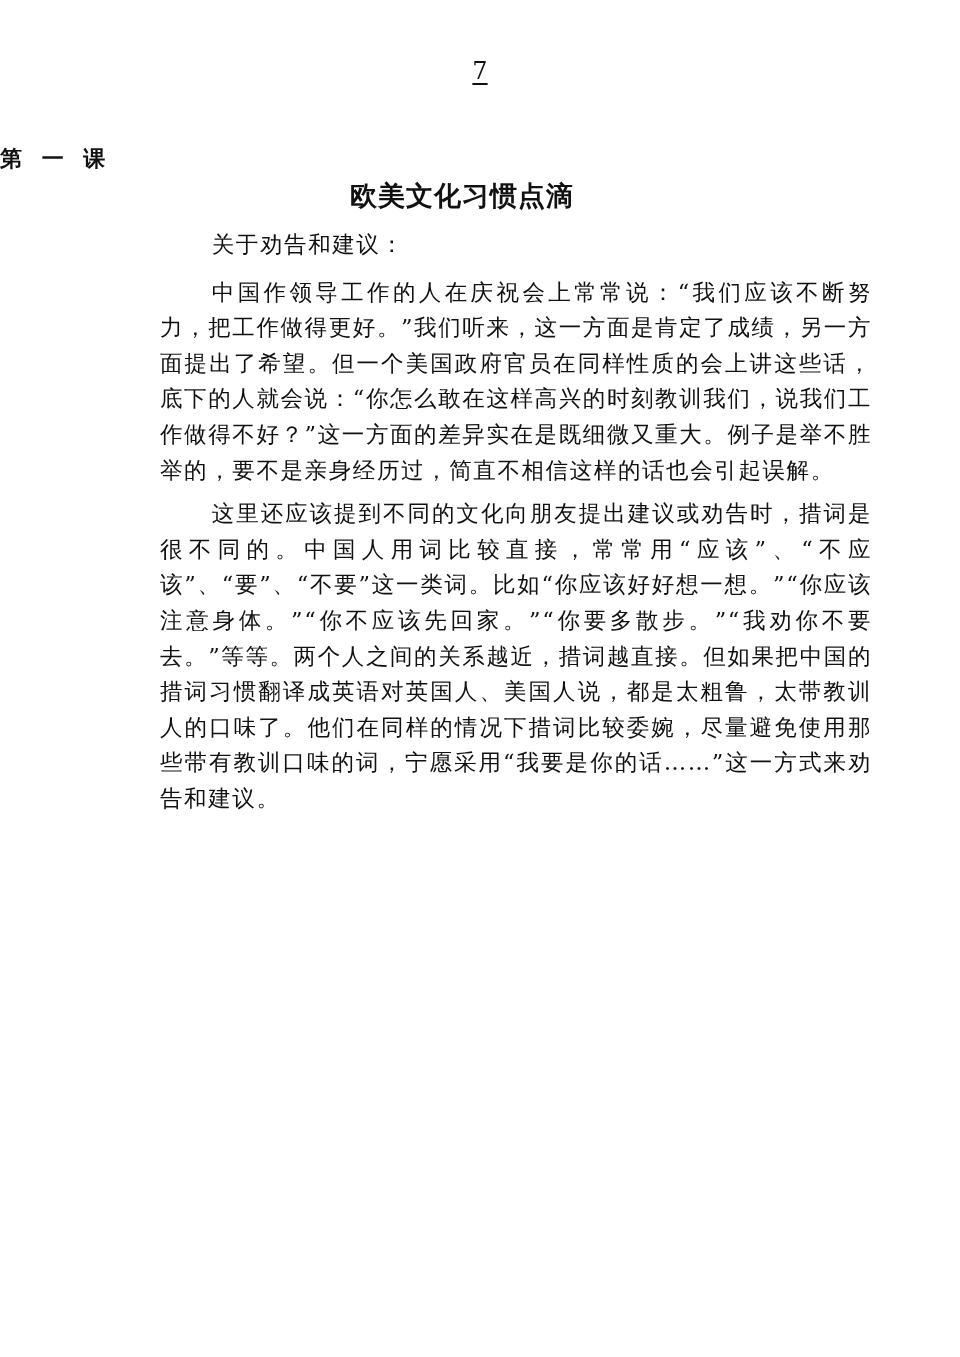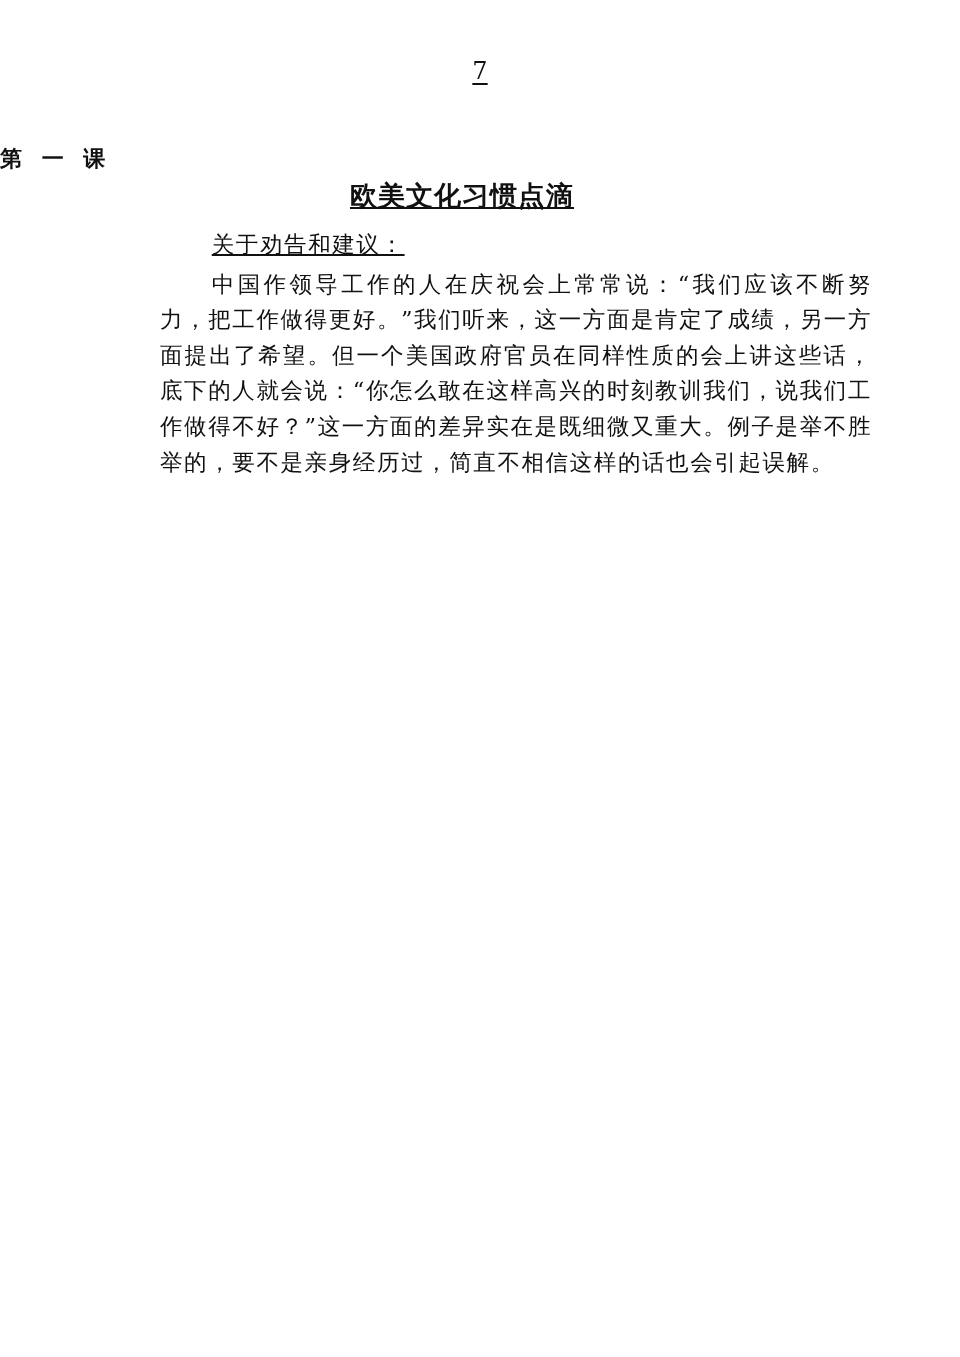--- a/index.html
+++ b/index.html
@@ -42,49 +42,48 @@
     .lesson-title {
       position: absolute;
       top: 178px;
       left: 0;
       width: 924px;
       text-align: center;
       font-size: 27px;
       line-height: 36px;
       font-weight: bold;
       letter-spacing: 1px;
-      text-decoration: underline;
     }
     .body-text {
       position: absolute;
       top: 227px;
       left: 160px;
       width: 712px;
       font-size: 22.5px;
       line-height: 35.6px;
       letter-spacing: 1.6px;
       text-align: justify;
       text-justify: inter-character;
     }
     .body-text p {
       margin: 0 0 8px 0;
       text-indent: 2.3em;
     }
     .body-text p.intro {
-      margin-bottom: 4px;
-      text-decoration: underline;
+      margin-bottom: 12px;
     }
   </style>
 </head>
 <body>
 
 <div class="page-number">
   <span>7</span>
 </div>
 
 <div class="lesson-label">第 一 课</div>
 
 <div class="lesson-title">欧美文化习惯点滴</div>
 
 <div class="body-text">
   <p class="intro">关于劝告和建议：</p>
   <p>中国作领导工作的人在庆祝会上常常说：“我们应该不断努力，把工作做得更好。”我们听来，这一方面是肯定了成绩，另一方面提出了希望。但一个美国政府官员在同样性质的会上讲这些话，底下的人就会说：“你怎么敢在这样高兴的时刻教训我们，说我们工作做得不好？”这一方面的差异实在是既细微又重大。例子是举不胜举的，要不是亲身经历过，简直不相信这样的话也会引起误解。</p>
+  <p>这里还应该提到不同的文化向朋友提出建议或劝告时，措词是很不同的。中国人用词比较直接，常常用“应该”、“不应该”、“要”、“不要”这一类词。比如“你应该好好想一想。”“你应该注意身体。”“你不应该先回家。”“你要多散步。”“我劝你不要去。”等等。两个人之间的关系越近，措词越直接。但如果把中国的措词习惯翻译成英语对英国人、美国人说，都是太粗鲁，太带教训人的口味了。他们在同样的情况下措词比较委婉，尽量避免使用那些带有教训口味的词，宁愿采用“我要是你的话……”这一方式来劝告和建议。</p>
 </div>
 
 </body></html>

